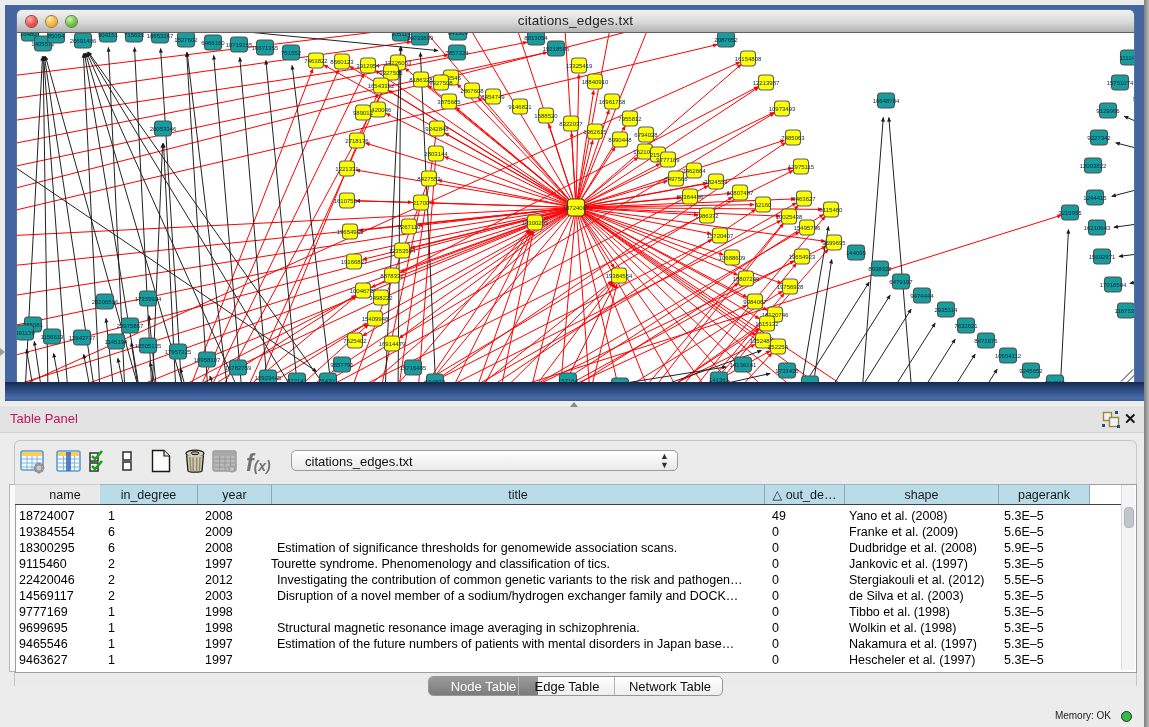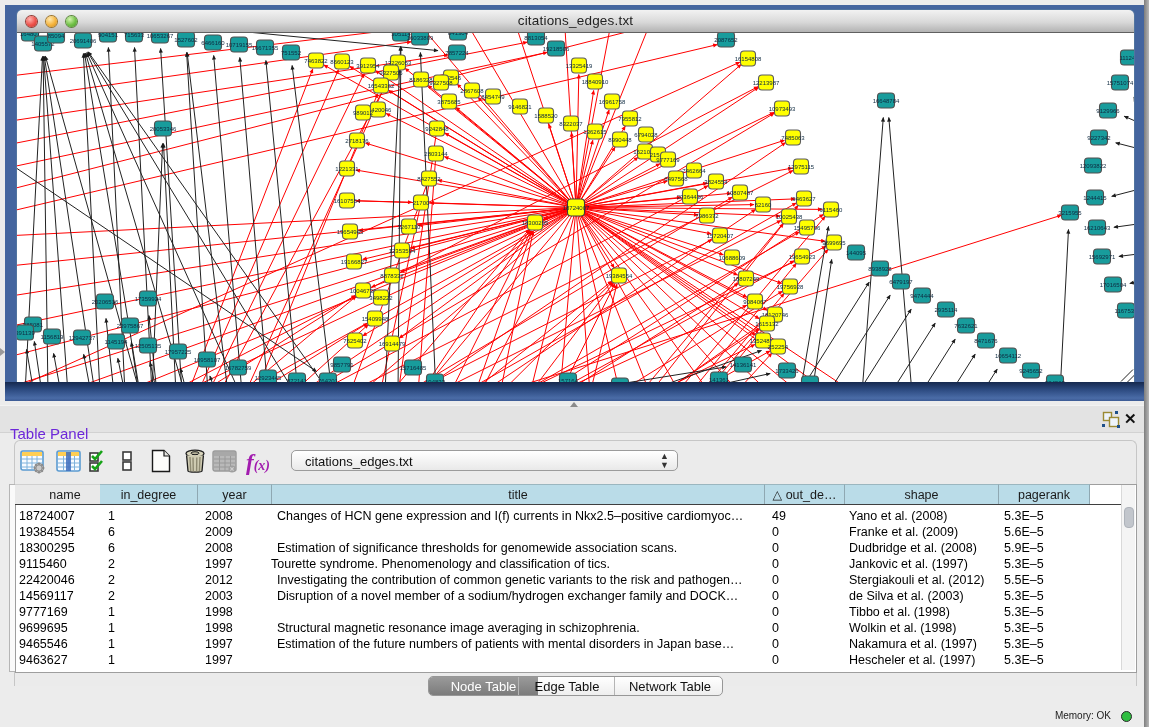--- a/index.html
+++ b/index.html
@@ -12,27 +12,27 @@
 #tbar{position:absolute;left:17px;top:10px;width:1117px;height:22px;border-radius:5px 5px 0 0;
  background:linear-gradient(#f2f2f2,#d9d9d9 55%,#b3b3b3);border-bottom:1px solid #606060}
 #tbar .title{position:absolute;left:0;right:0;top:3px;text-align:center;font-size:13.5px;color:#222;
  letter-spacing:.2px}
 .light{position:absolute;top:5.5px;width:11px;height:11px;border-radius:50%}
 #graph{position:absolute;left:17px;top:33px}
 #rstrip{position:absolute;left:1144px;top:0;width:5px;height:727px;
  background:linear-gradient(90deg,#7d7d7d,#b8b8b8)}
 #tph{position:absolute;left:0;top:405px;width:1144px;height:26px;background:#e3e3e3;
  border-top:1px solid #f2f2f2;border-bottom:1px solid #d2d2d2}
-#tph .t{position:absolute;left:10px;top:19px;font-size:15px;color:#6d28d9}
+#tph .t{position:absolute;left:10px;top:5px;font-size:13px;color:#be185d}
 #tph .x{position:absolute;left:1124px;top:4px;font-size:15px;font-weight:bold;color:#111}
 #float-ic{position:absolute;left:1101px;top:410px}
 #panel{position:absolute;left:14px;top:440px;width:1121px;height:245px;background:#ebebeb;
  border:1px solid #c6c6c6;border-radius:6px 6px 0 0;border-bottom:none}
 .ic{position:absolute;top:448px}
-.fx{position:absolute;left:246px;top:450px;font-size:19px;color:#a21caf;font-family:Liberation Serif, serif}
+.fx{position:absolute;left:246px;top:450px;font-size:19px;color:#737373;font-family:Liberation Sans, sans-serif}
 .fx i{font-size:23px;font-weight:bold}
 .fx span{font-size:14px;font-style:italic;font-weight:bold}
 #combo{position:absolute;left:291px;top:450px;width:387px;height:21px;border:1px solid #9b9b9b;
  border-radius:5px;background:linear-gradient(#fff,#e9e9e9);box-sizing:border-box}
 #combo .ct{position:absolute;left:13px;top:3px;font-size:13px;color:#111}
 #combo .cu{position:absolute;right:8px;top:1px;font-size:9px;color:#333;line-height:9px}
 #tablebox{position:absolute;left:15px;top:484px;width:1120px;height:187px;background:#fff;
  border:1px solid #9e9e9e;box-sizing:content-box}
 .hc{position:absolute;top:484px;height:21px;background:#badce8;border-right:1px solid #8fa8b2;
  border-top:1px solid #9bb6bf;box-sizing:border-box;text-align:center;font-size:12.5px;color:#1a1a1a;
@@ -650,21 +650,20 @@
 <div class="hc" style="left:198px;width:74px">year</div>
 <div class="hc" style="left:272px;width:493px">title</div>
 <div class="hc" style="left:765px;width:80px">△ out_de…</div>
 <div class="hc" style="left:845px;width:154px">shape</div>
 <div class="hc" style="left:999px;width:91px">pagerank</div>
 <div id="hdrline"></div>
 <div class="tr" style="top:508px">
     <span style="left:19px">18724007</span>
     <span style="left:108px">1</span>
     <span style="left:205px">2008</span>
-    <span style="left:277px">Changes of HCN gene expression and I(f) currents in Nkx2.5–positive cardiomyoc…</span>
     <span style="left:772px">49</span>
     <span style="left:849px">Yano et al. (2008)</span>
     <span style="left:1004px">5.3E–5</span>
   </div>
 <div class="tr" style="top:524px">
     <span style="left:19px">19384554</span>
     <span style="left:108px">6</span>
     <span style="left:205px">2009</span>
     <span style="left:772px">0</span>
     <span style="left:849px">Franke et al. (2009)</span>

